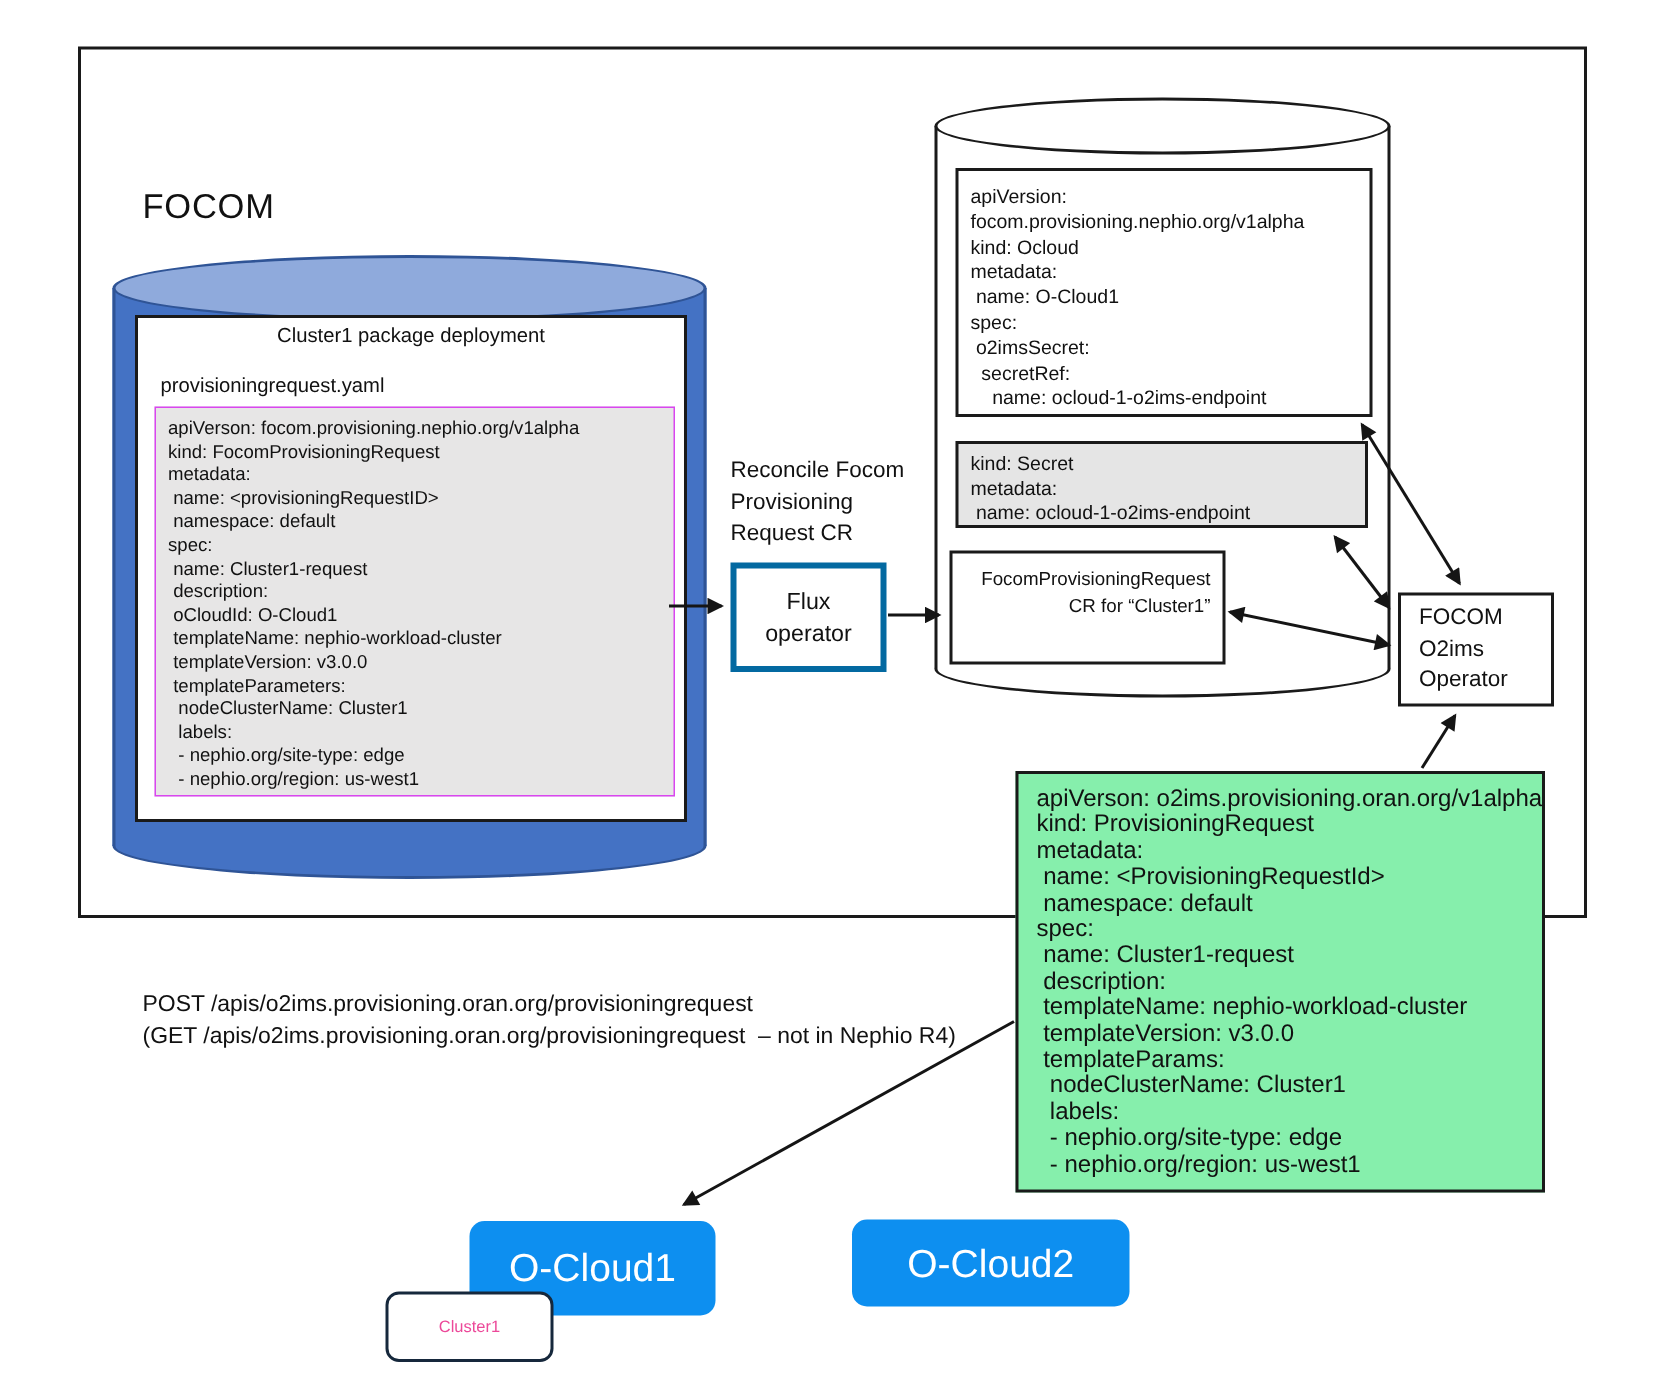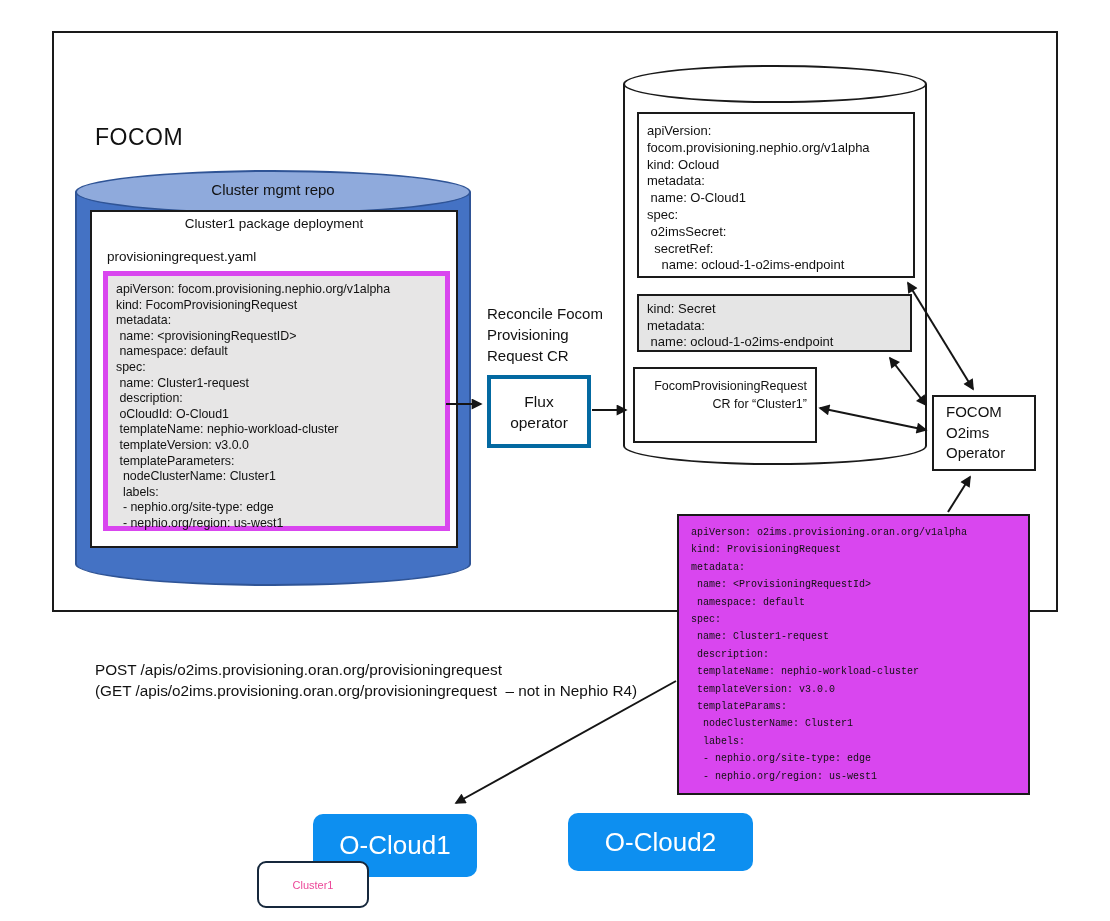--- a/index.html
+++ b/index.html
@@ -52,21 +52,21 @@
     left: 90px; top: 210px; width: 368px; height: 338px;
     background: #ffffff; border: 2px solid #1a1a1a; z-index: 5;
   }
   #package-title {
     left: 90px; top: 216px; width: 368px; text-align: center;
     font-size: 13.5px; z-index: 6;
   }
   #file-label { left: 107px; top: 249px; font-size: 13.5px; z-index: 6; }
   #repo-yaml-box {
     left: 103px; top: 271px; width: 347px; height: 260px;
-    background: var(--yaml-gray, #e7e6e6); border: 5px solid #d946ef;
+    background: var(--yaml-gray, #e7e6e6); border: 1px solid #d946ef;
     padding: 6px 8px; z-index: 6;
   }
   .yaml { white-space: pre; font-size: 12.4px; line-height: 15.6px; }
 
   
   #reconcile-label { left: 487px; top: 303px; font-size: 15px; line-height: 21px; white-space: pre; }
   #flux-box {
     left: 487px; top: 375px; width: 104px; height: 73px;
     border: 4px solid #0369a1; background: #fff;
     display: flex; align-items: center; justify-content: center;
@@ -110,22 +110,22 @@
   #operator-box {
     left: 932px; top: 395px; width: 104px; height: 76px;
     background: #fff; border: 2px solid #1a1a1a; z-index: 8;
     display: flex; align-items: center; padding-left: 12px;
     font-size: 15px; line-height: 20.5px; white-space: pre;
   }
 
   
   #o2ims-yaml-box {
     left: 677px; top: 514px; width: 353px; height: 281px;
-    background: #d946ef; border: 2px solid #1a1a1a; padding: 8px 12px; z-index: 9;
-    font-size: 10px; line-height: 17.4px; white-space: pre; font-family: Liberation Mono, monospace;
+    background: #86efac; border: 2px solid #1a1a1a; padding: 8px 12px; z-index: 9;
+    font-size: 16px; line-height: 17.4px; white-space: pre;
   }
 
   
   #api-calls { left: 95px; top: 660px; font-size: 15.3px; line-height: 20.5px; white-space: pre; }
 
   
   .ocloud-box {
     background: var(--ocloud-blue, #0d8ff0);
     color: #ffffff; border-radius: 10px;
     display: flex; align-items: center; justify-content: center;
@@ -153,21 +153,20 @@
 <div id="canvas">
 
   <div class="abs" id="outer-box"></div>
   <div class="abs" id="focom-title">FOCOM</div>
 
   <div class="abs" id="repo-cyl">
     <div class="abs cyl-bottom"></div>
     <div class="abs cyl-body"></div>
     <div class="abs cyl-top"></div>
   </div>
-  <div class="abs" id="repo-title">Cluster mgmt repo</div>
 
   <div class="abs" id="package-box"></div>
   <div class="abs" id="package-title">Cluster1 package deployment</div>
   <div class="abs" id="file-label">provisioningrequest.yaml</div>
   <div class="abs yaml" id="repo-yaml-box">apiVerson: focom.provisioning.nephio.org/v1alpha
 kind: FocomProvisioningRequest
 metadata:
  name: &lt;provisioningRequestID&gt;
  namespace: default
 spec:

